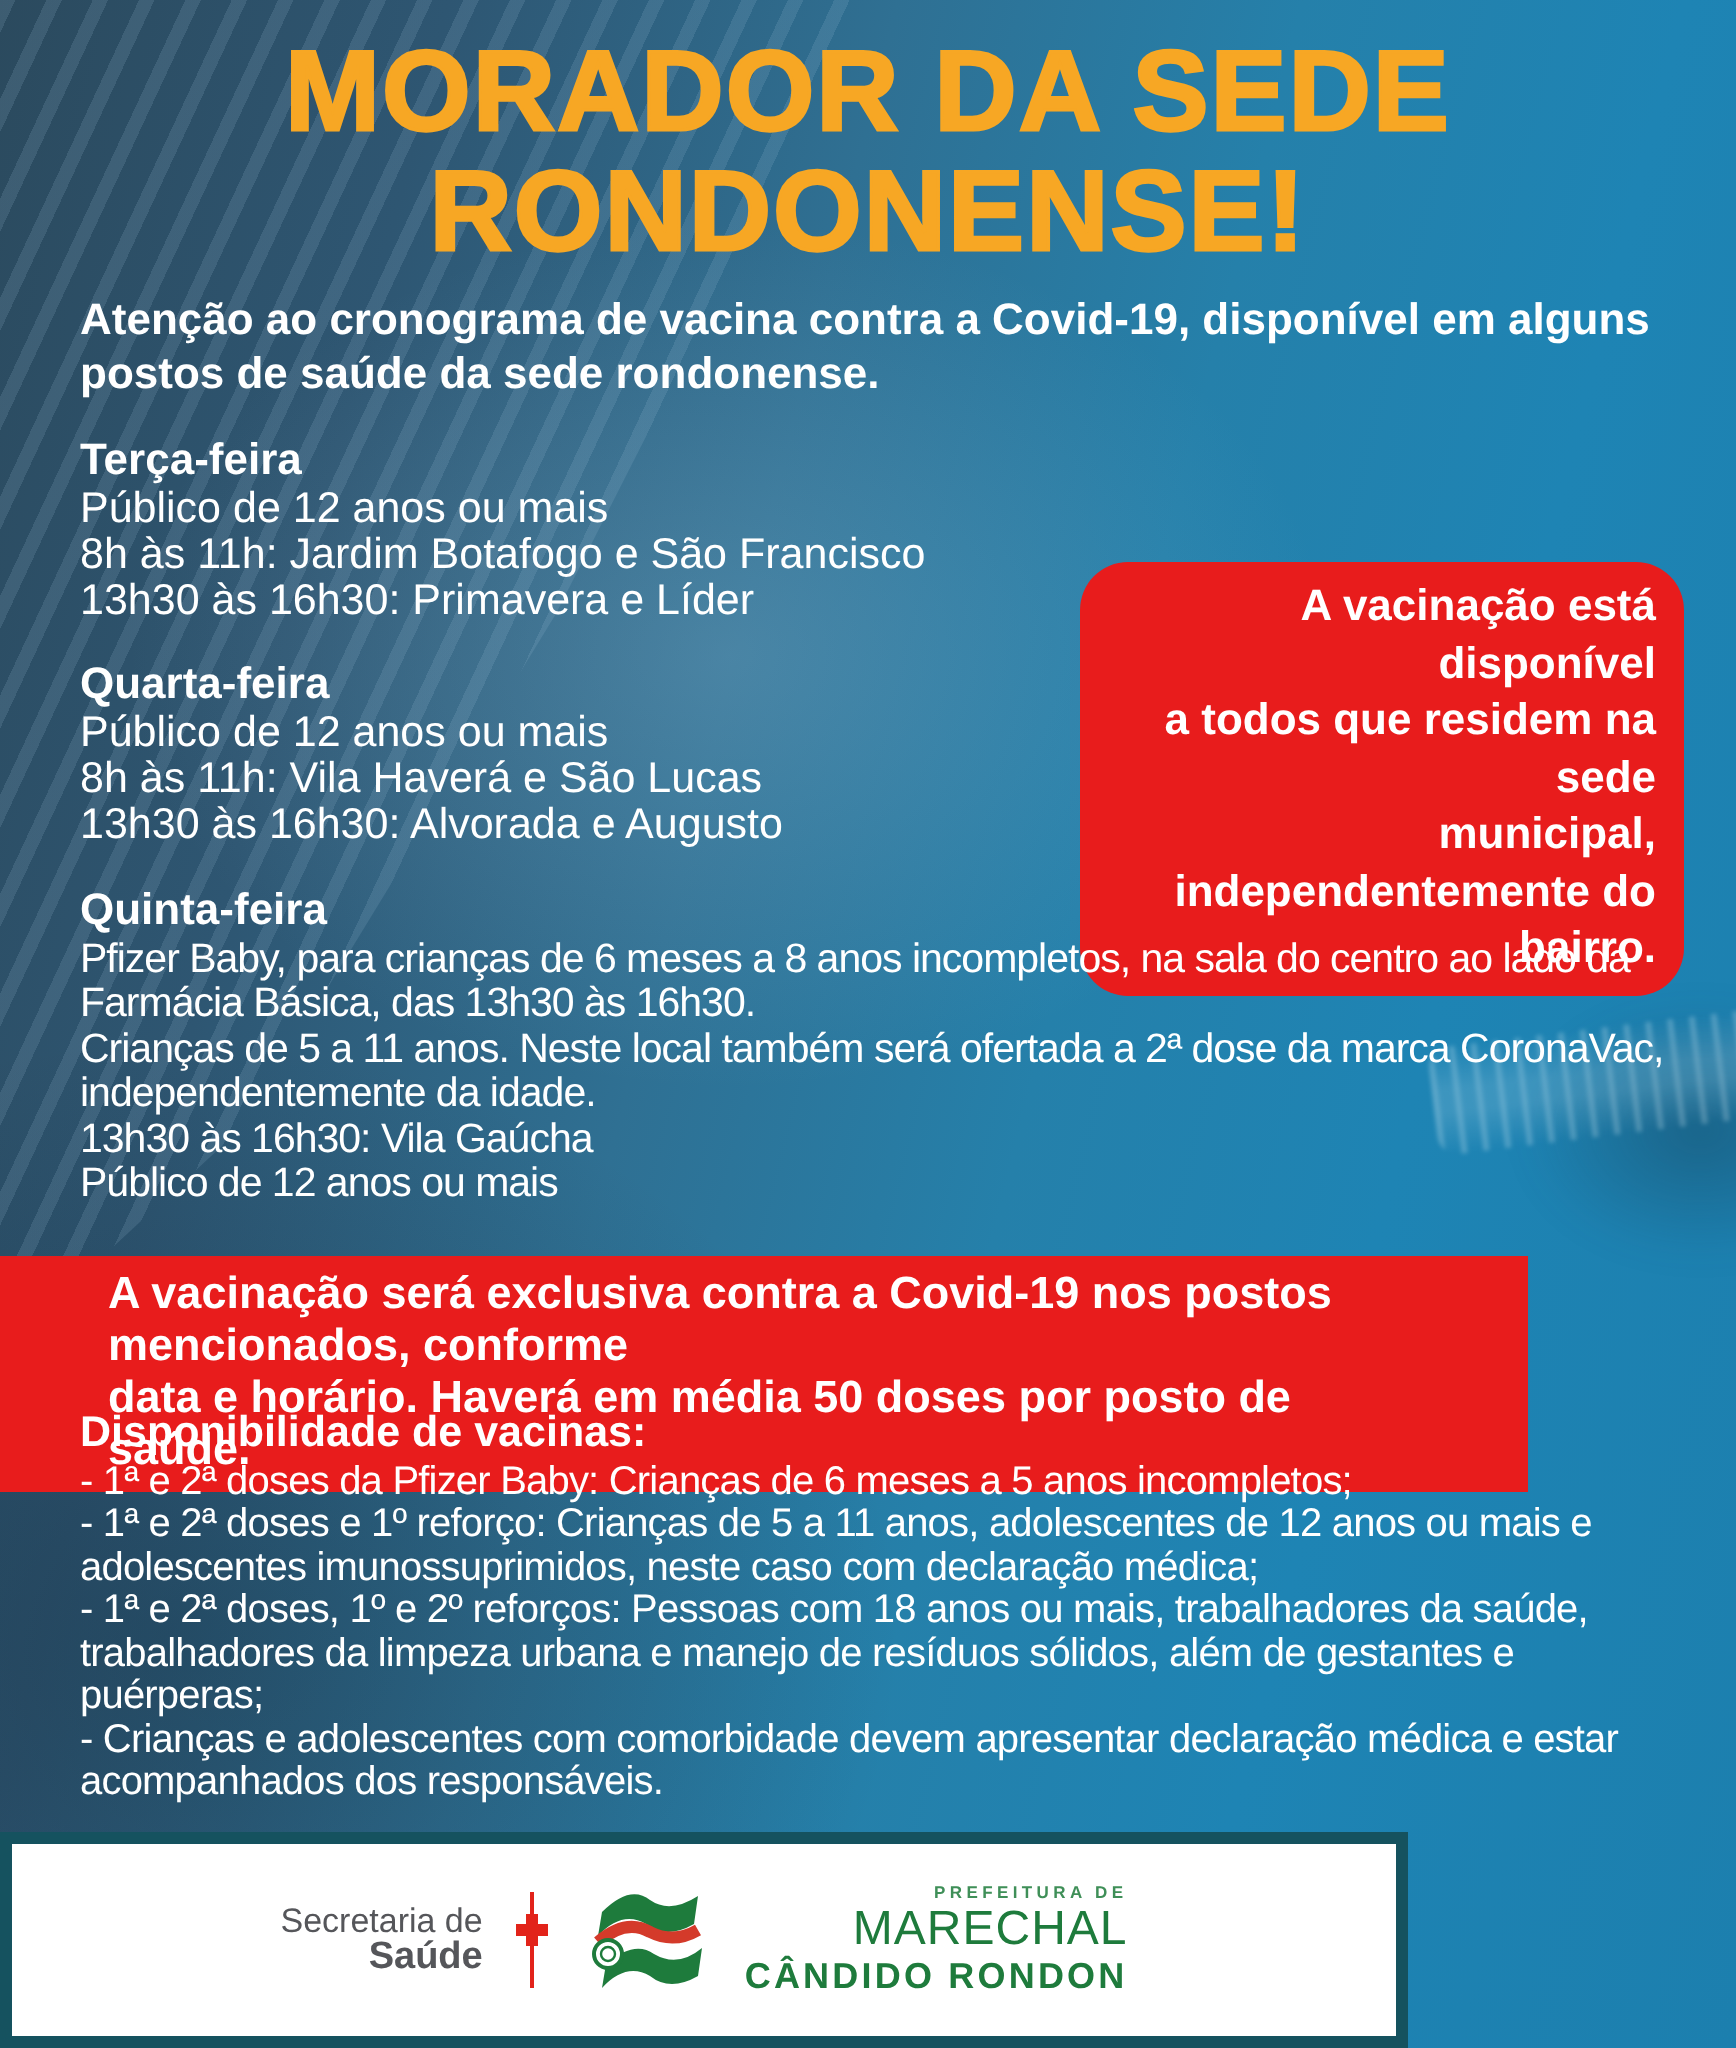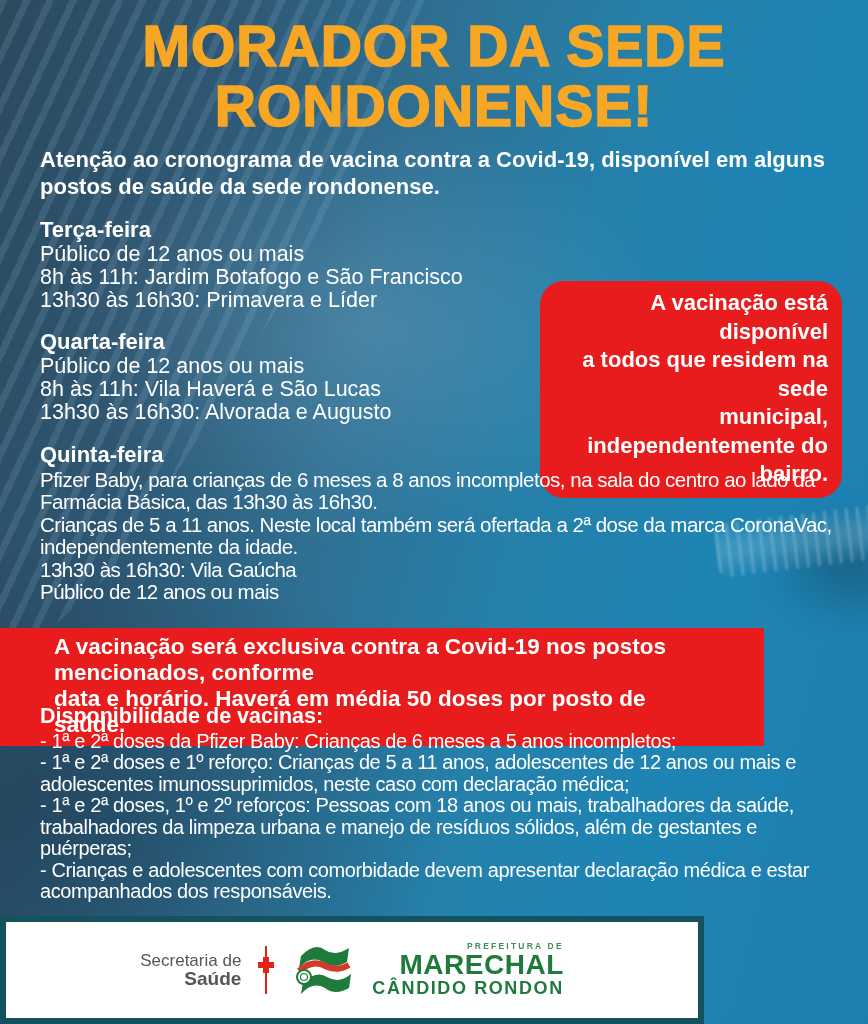--- a/index.html
+++ b/index.html
@@ -65,21 +65,21 @@
     position:absolute;left:0;top:916px;width:704px;height:108px;background:#15525F;
   }
   .footer-white{
     position:absolute;left:6px;right:6px;top:6px;bottom:6px;background:#fff;
     display:flex;align-items:center;justify-content:center;gap:15px;
   }
   .sec-text{text-align:right;color:#55565A;font-size:17px;line-height:18px;}
   .sec-text .sec-bold{font-weight:700;font-size:19px;}
   .pref-text{color:#1E7B3C;text-align:right;}
   .pref-small{font-size:8.5px;font-weight:700;letter-spacing:2.2px;color:#3F8F58;margin-left:2px;}
-  .pref-name{font-size:28px;font-weight:700;line-height:27px;letter-spacing:0.5px;}
+  .pref-name{font-size:24px;font-weight:400;line-height:27px;letter-spacing:0.5px;}
   .pref-sub{font-size:18px;font-weight:700;letter-spacing:1.6px;}
 </style>
 </head>
 <body>
 
 <div class="poster">
 
   <div class="bg-stripes"></div>
   <div class="bg-syringe-shadow"></div>
   <div class="bg-syringe"></div>

